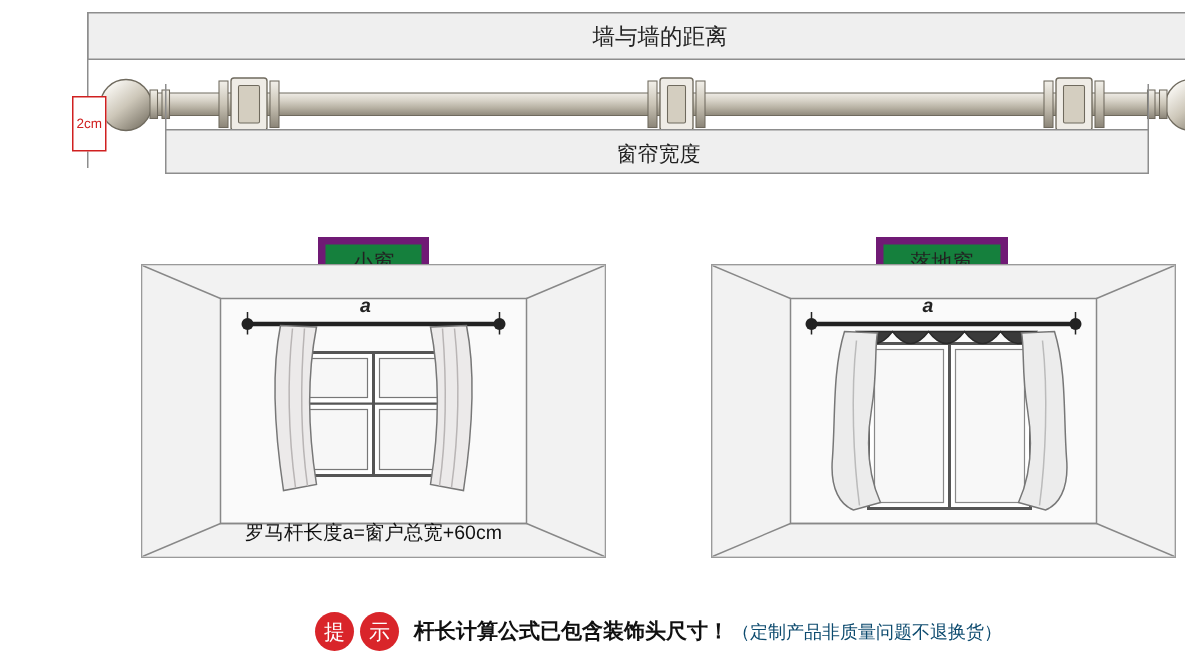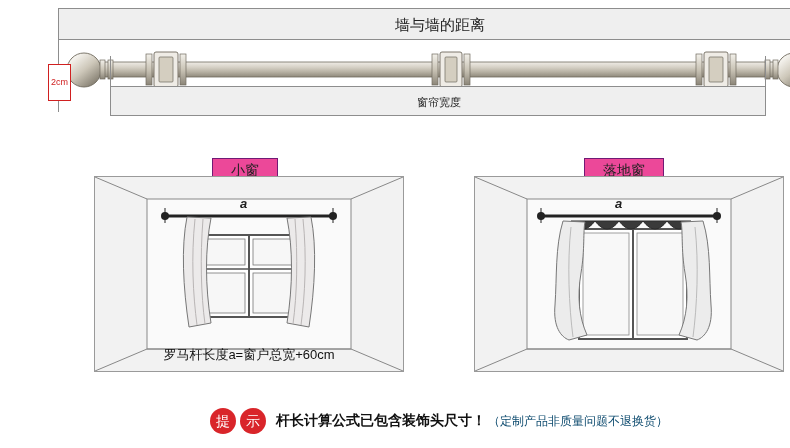--- a/index.html
+++ b/index.html
@@ -67,21 +67,21 @@
     box-sizing: border-box;
   }
   .curtain-width-label {
     position: absolute;
     left: 0;
     top: 0;
     width: 656px;
     height: 30px;
     line-height: 30px;
     text-align: center;
-    font-size: 11px;
+    font-size: 14px;
   }
   .cw-tick {
     position: absolute;
     top: 56px;
     width: 1px;
     height: 30px;
     background: #8d8d8d;
   }
   .cw-tick.l { left: 66px; }
   .cw-tick.r { left: 721px; }
@@ -121,22 +121,22 @@
   }
   .panel.left { left: 50px; }
   .panel.right { left: 430px; }
 
   .panel-title {
     position: absolute;
     top: 158px;
     height: 24px;
     line-height: 22px;
     padding: 0 18px;
-    border: 1px solid #701a75;
-    background: #ec4899;
+    border: 5px solid #701a75;
+    background: #15803d;
     font-size: 14px;
     box-sizing: border-box;
     text-align: center;
   }
   .panel-title.left { left: 168px; }
   .panel-title.right { left: 540px; }
 
   .formula {
     position: absolute;
     font-size: 13px;

